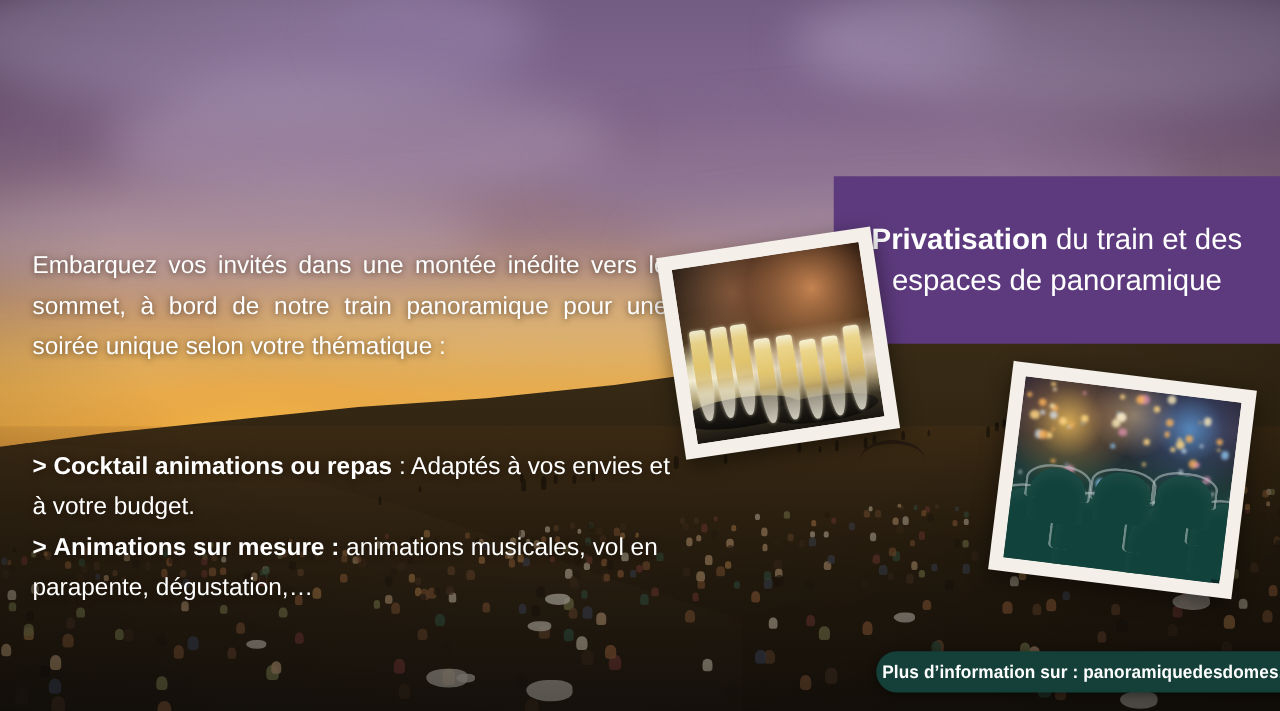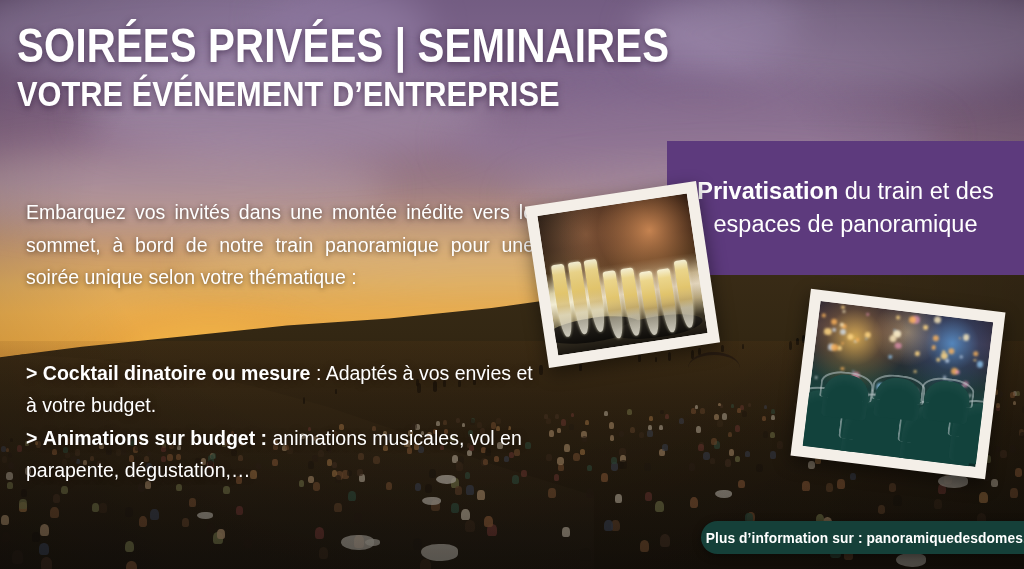--- a/index.html
+++ b/index.html
@@ -690,35 +690,31 @@
         <div class="pl" style="left: 422px; top: 497px; width: 19px; height: 8px; background: rgba(236, 232, 222, 0.78); border-radius: 50% 40% 45% 55%; filter: blur(0.6px);"></div>
         <div class="pl" style="left: 341px; top: 535px; width: 33px; height: 15px; background: rgba(236, 232, 222, 0.78); border-radius: 50% 40% 45% 55%; filter: blur(0.6px);"></div>
         <div class="pl" style="left: 421px; top: 544px; width: 37px; height: 17px; background: rgba(236, 232, 222, 0.78); border-radius: 50% 40% 45% 55%; filter: blur(0.6px);"></div>
         <div class="pl" style="left: 715px; top: 490px; width: 17px; height: 8px; background: rgba(236, 232, 222, 0.78); border-radius: 50% 40% 45% 55%; filter: blur(0.6px);"></div>
         <div style="position: absolute; left: 688px; top: 352px; width: 52px; height: 16px; border-top: 3px solid rgb(26, 20, 16); border-radius: 50% 50% 0px 0px / 100% 100% 0px 0px;"></div>
       </div>
     <div class="haze"></div>
     <div class="vignette"></div>
   </div>
 
-  <div class="title-block">
-    <div class="title">SOIRÉES PRIVÉES | SEMINAIRES</div>
-    <div class="subtitle">VOTRE ÉVÉNEMENT D’ENTREPRISE</div>
-  </div>
 
   <div class="para">Embarquez vos invités dans une montée inédite vers le sommet, à bord de notre train panoramique pour une soirée unique selon votre thématique :</div>
 
   <div class="bullets">
     <div class="b">
       <span class="chev">&gt;</span>
-      <b>Cocktail dinatoire ou mesure</b><span> : Adaptés à vos envies et à votre budget.</span>
+      <b>Cocktail animations ou repas</b><span> : Adaptés à vos envies et à votre budget.</span>
     </div>
     <div class="b">
       <span class="chev">&gt;</span>
-      <b>Animations sur budget :</b><span> animations musicales, vol en parapente, dégustation,…</span>
+      <b>Animations sur mesure :</b><span> animations musicales, vol en parapente, dégustation,…</span>
     </div>
   </div>
 
   <div class="purple-panel">
     <div class="purple-text">
       <b>Privatisation</b><span> du train et des espaces de panoramique</span>
     </div>
   </div>
 
   <div class="photo photo-champagne">

